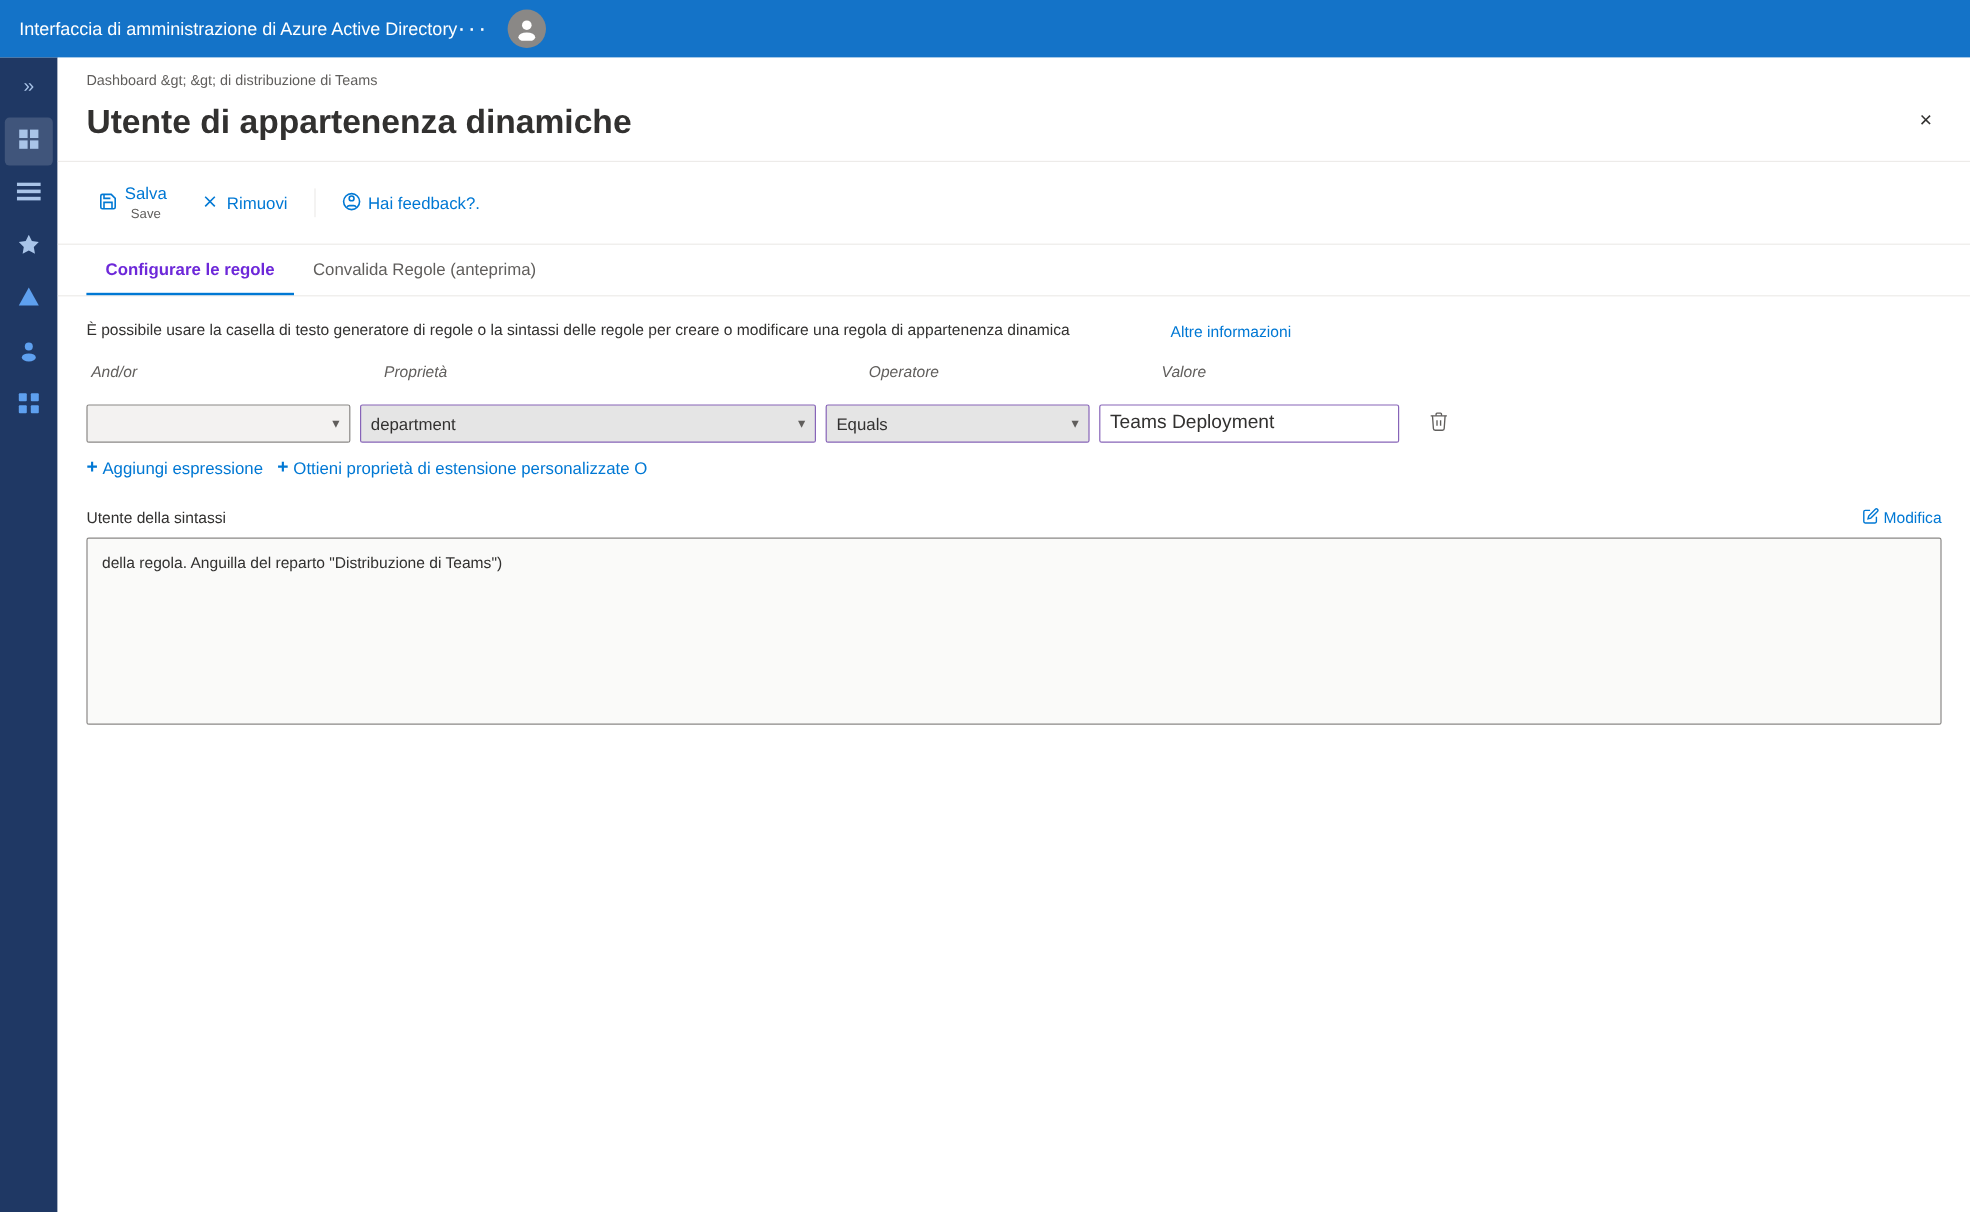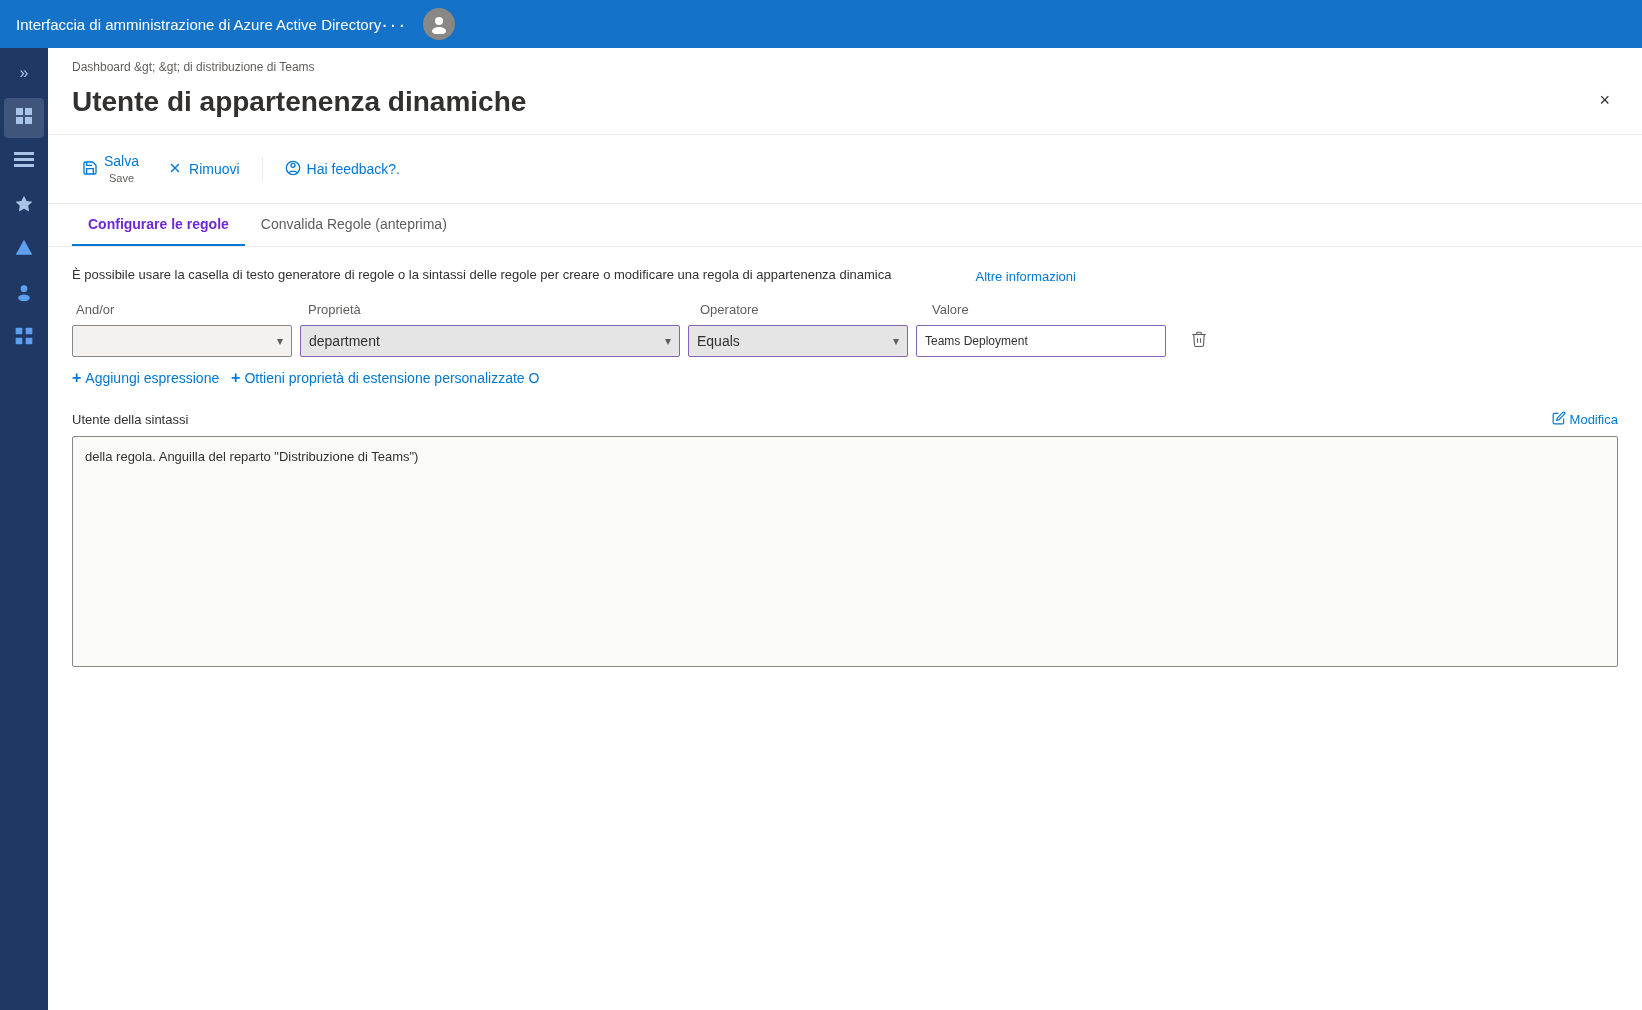--- a/index.html
+++ b/index.html
@@ -194,23 +194,24 @@
     }
 
     
     .rule-builder {
       margin-top: 16px;
     }
 
     .rule-headers {
       display: grid;
       grid-template-columns: 220px 380px 220px 250px 50px;
-      gap: 12px;
-      margin-bottom: 8px;
+      gap: 24px;
+      margin-bottom: 20px;
       padding: 0 4px;
+      font-style: italic;
     }
     .rule-header-label {
       font-size: 13px;
       color: #605e5c;
       font-weight: 400;
     }
 
     .rule-row {
       display: grid;
       grid-template-columns: 220px 380px 220px 250px 50px;
@@ -241,21 +242,21 @@
     .rule-select .chevron {
       color: #605e5c;
       font-size: 12px;
     }
 
     .rule-input {
       height: 32px;
       border: 1px solid #8764b8;
       border-radius: 2px;
       padding: 0 8px;
-      font-size: 12px;
+      font-size: 16px;
       color: #323130;
       background: white;
       outline: none;
       width: 100%;
     }
 
     .delete-btn {
       background: none;
       border: none;
       cursor: pointer;
@@ -309,21 +310,21 @@
       align-items: center;
       gap: 4px;
       color: #0078d4;
       font-size: 13px;
       background: none;
       border: none;
       cursor: pointer;
     }
     .syntax-textarea {
       width: 100%;
-      height: 231px;
+      height: 156px;
       border: 1px solid #8a8886;
       border-radius: 2px;
       padding: 12px;
       font-size: 13px;
       color: #323130;
       background: #fafaf9;
       resize: none;
       font-family: 'Segoe UI', Arial, sans-serif;
     }
 

